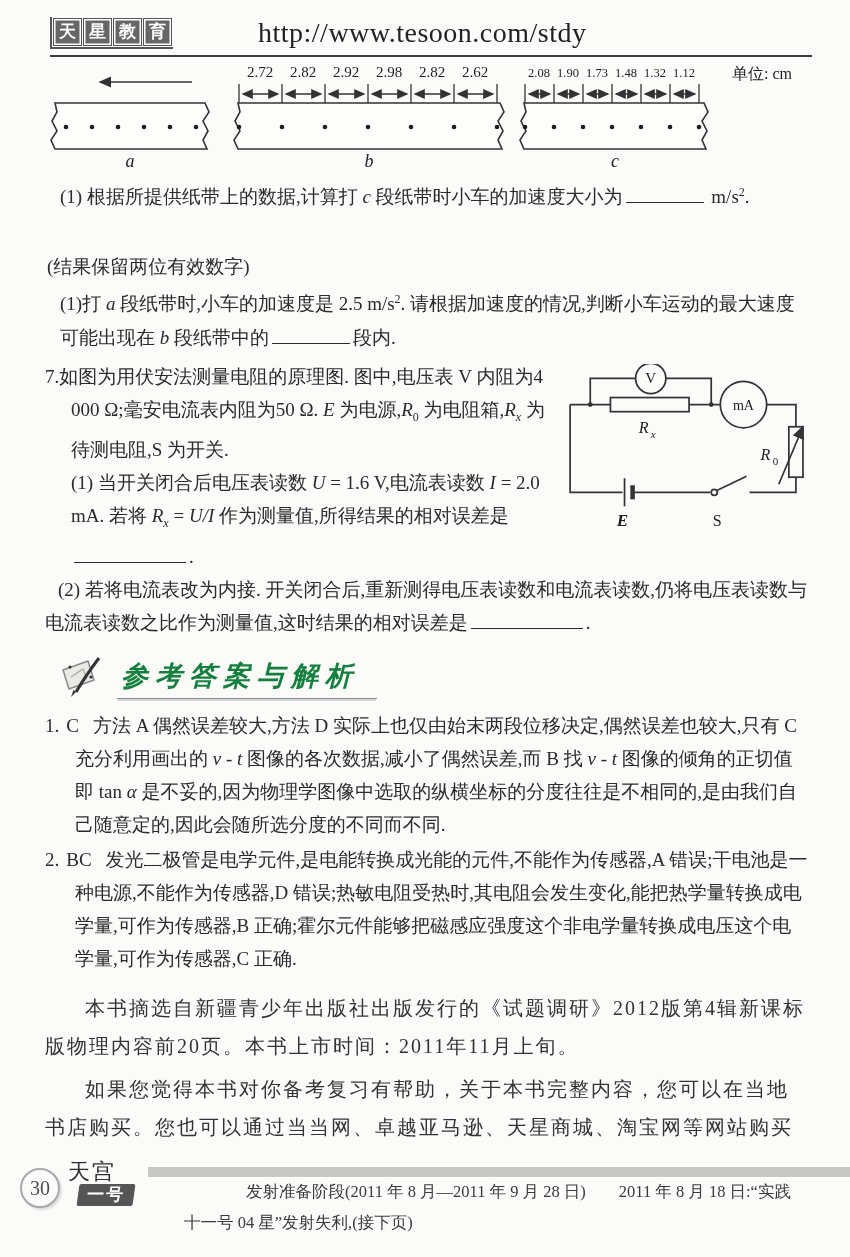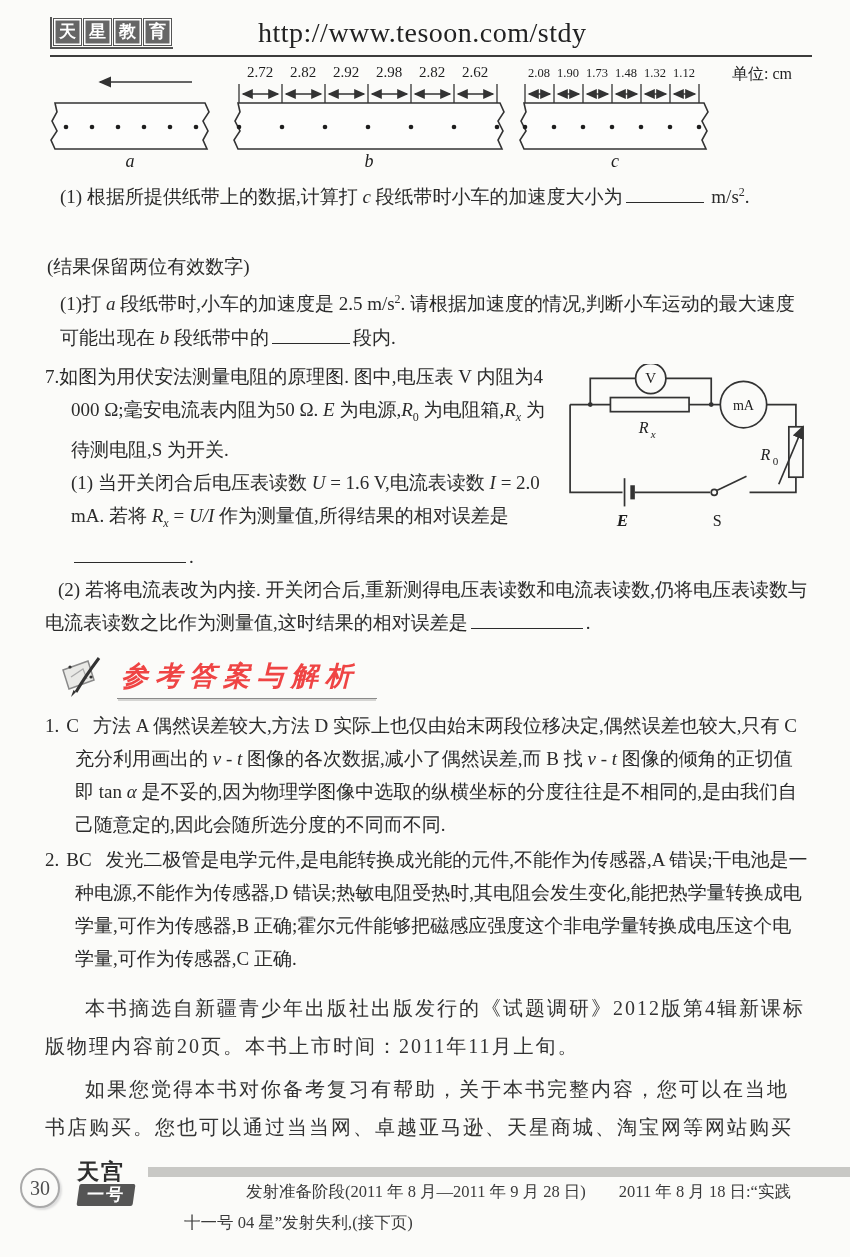--- a/index.html
+++ b/index.html
@@ -42,37 +42,37 @@
   
   .q7 { margin-top:6px; padding-left:26px; }
   .hang { text-indent:-26px; }
   .qnum { display:inline; }
   .q7-p2 { margin-left:-26px; text-indent:13px; }
   .circuit-figure { float:right; width:250px; height:178px; margin:4px 0 6px 10px; }
   .c-txt { fill:#1e1e1e; font-family:"Liberation Serif","DejaVu Serif",serif; }
   
   .ans-header { display:flex; align-items:flex-end; gap:12px; margin:16px 0 10px 12px; }
   .ans-title { font-size:27px; font-weight:bold; font-style:italic; letter-spacing:7px;
-               color:#ef4444; padding:0 18px 5px 4px; border-bottom:1.5px solid #8a8a8a;
+               color:#15803d; padding:0 18px 5px 4px; border-bottom:1.5px solid #8a8a8a;
                box-shadow:0 3px 0 -1px #d5d5d3; }
   .ans-item { padding-left:30px; text-indent:-30px; margin-top:2px; }
   .ans-letter { margin:0 14px 0 7px; }
   
   .book-info { margin-top:14px; font-size:20px; line-height:38px; letter-spacing:2px; color:#333; }
   .book-info p { text-indent:2em; }
   .book-info p + p { margin-top:5px; }
   
   .footer { position:absolute; left:20px; right:0; top:1160px; height:80px; }
   .footer-band { position:absolute; left:128px; right:0; top:7px; height:10px; background:#c8c8c5; }
   .footer-row { position:relative; display:flex; align-items:flex-start; }
   .pageno { width:40px; height:40px; border:2px solid #a9a9a9; border-radius:50%;
             display:flex; align-items:center; justify-content:center; font-size:20px;
             color:#4d4d4d; background:#fbfbf9; margin-top:8px; box-shadow:2px 2px 2px #ddd; }
   .tg-logo { margin-left:8px; margin-top:0; width:66px; position:relative; }
-  .tg-top { font-weight:bold; font-size:22px; color:#2e2e2e; letter-spacing:2px; line-height:24px; text-align:center; }
+  .tg-top { font-weight:normal; font-size:22px; color:#2e2e2e; letter-spacing:2px; line-height:24px; text-align:left; }
   .tg-bottom { background:#555; color:#fff; font-size:17px; font-weight:bold; line-height:22px;
                text-align:center; width:56px; margin-left:10px; transform:skewX(-8deg);
                border-radius:2px; letter-spacing:2px; }
   .foot-text { margin-left:50px; margin-top:16px; font-size:16.5px; line-height:31px; color:#3a3a3a; }
   .ft1 { text-indent:62px; }
 </style>
 </head>
 <body>
 
 <div class="page">

